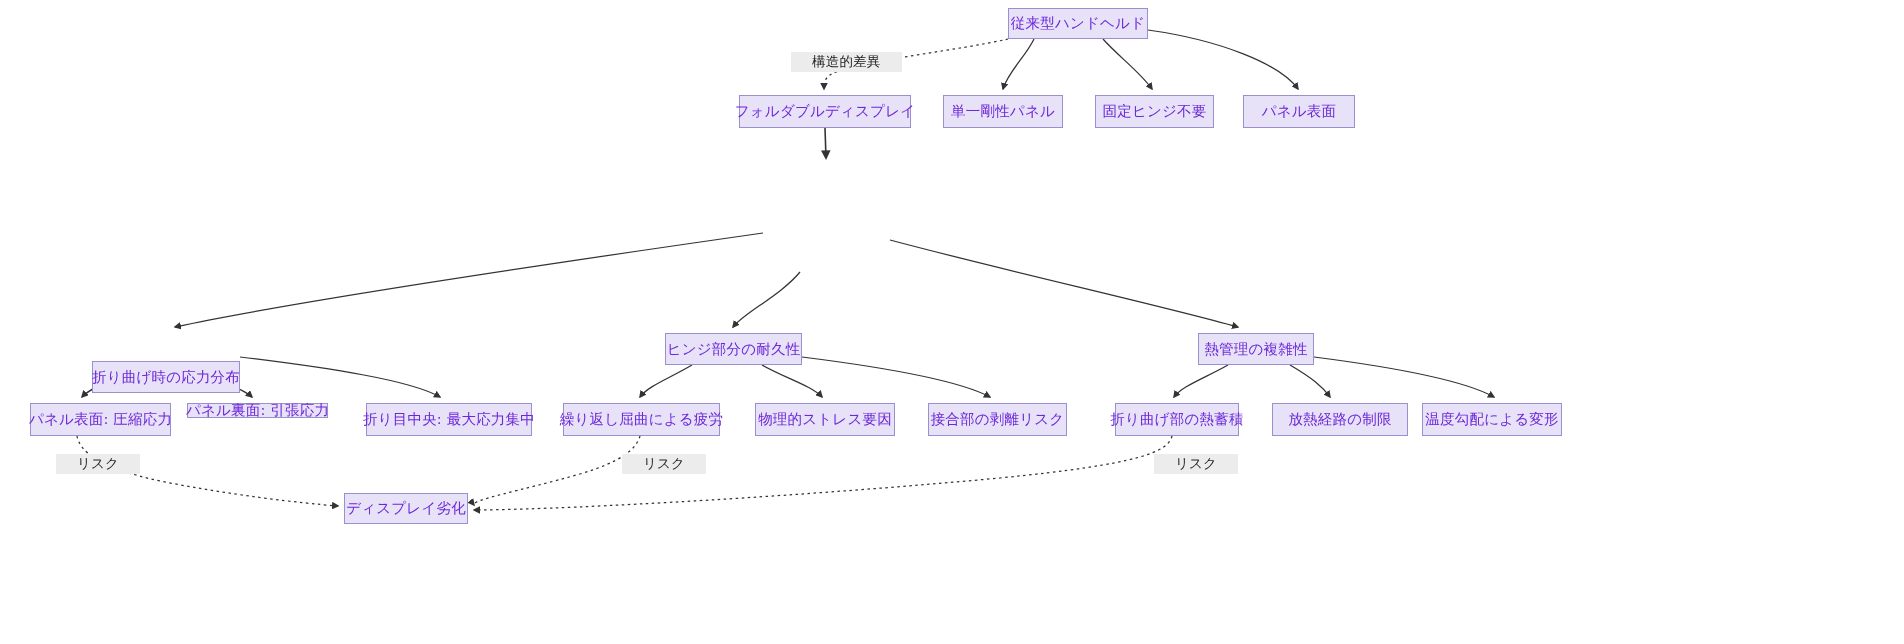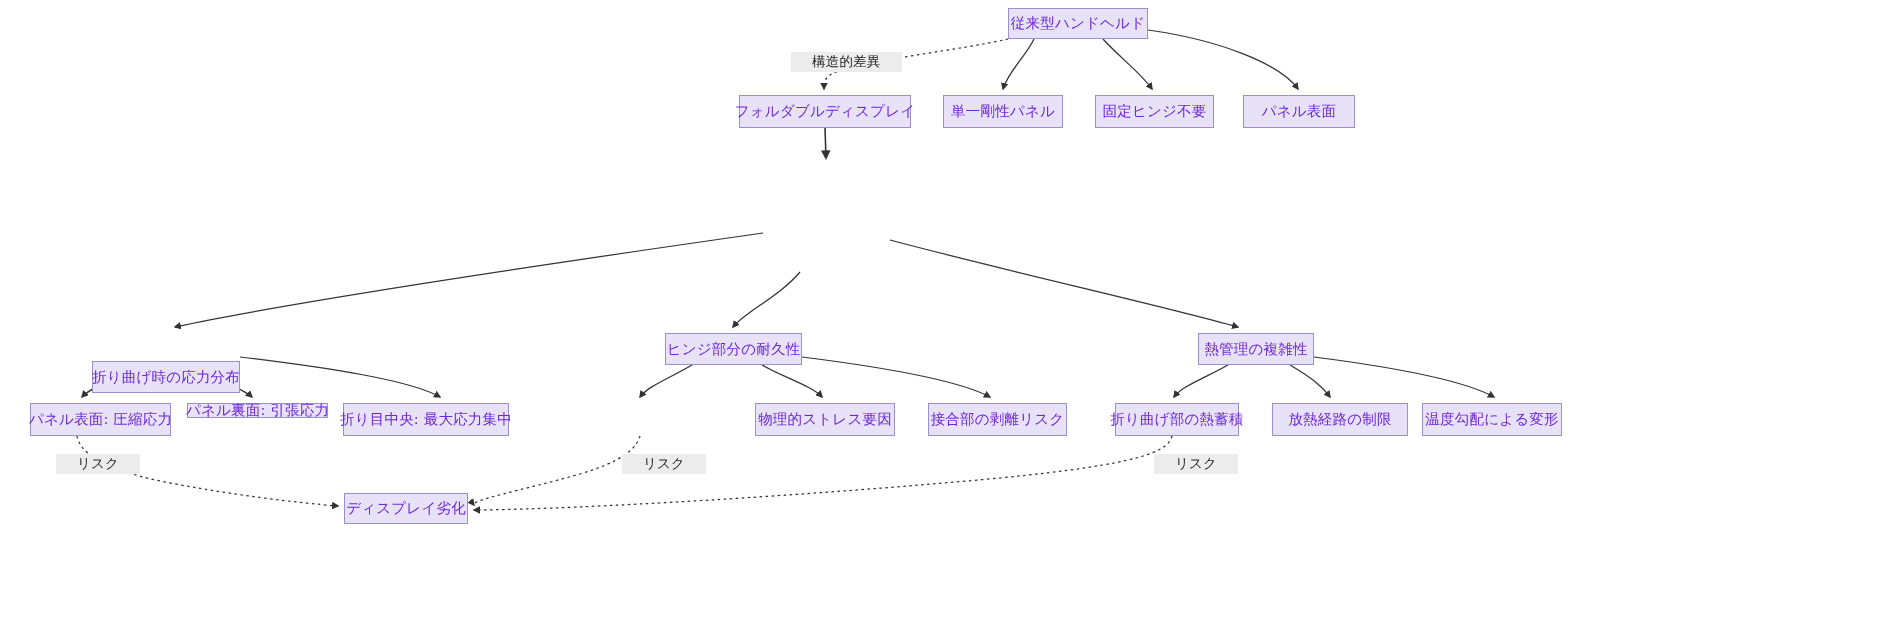--- a/index.html
+++ b/index.html
@@ -160,24 +160,27 @@
   </div>
 
   <div class="node" style="left:6px; top:403px; width:141px; height:33px;margin-left:24px;">
     <span class="node-label">パネル表面: 圧縮応力</span>
   </div>
 
   <div class="node" style="left:187px; top:403px; width:141px; height:15px;">
     <span class="node-label">パネル裏面: 引張応力</span>
   </div>
 
-  <div class="node" style="left:343px; top:403px; width:166px; height:33px;">
+  <div class="node" style="left:366px; top:403px; width:166px; height:33px;">
     <span class="node-label">折り目中央: 最大応力集中</span>
   </div>
 
+  <div class="node" style="left:563px; top:403px; width:157px; height:33px;">
+    <span class="node-label">繰り返し屈曲による疲労</span>
+  </div>
 
   <div class="node" style="left:755px; top:403px; width:140px; height:33px;">
     <span class="node-label">物理的ストレス要因</span>
   </div>
 
   <div class="node" style="left:928px; top:403px; width:139px; height:33px;text-align:right;">
     <span class="node-label">接合部の剥離リスク</span>
   </div>
 
   <div class="node" style="left:1115px; top:403px; width:124px; height:33px;">

